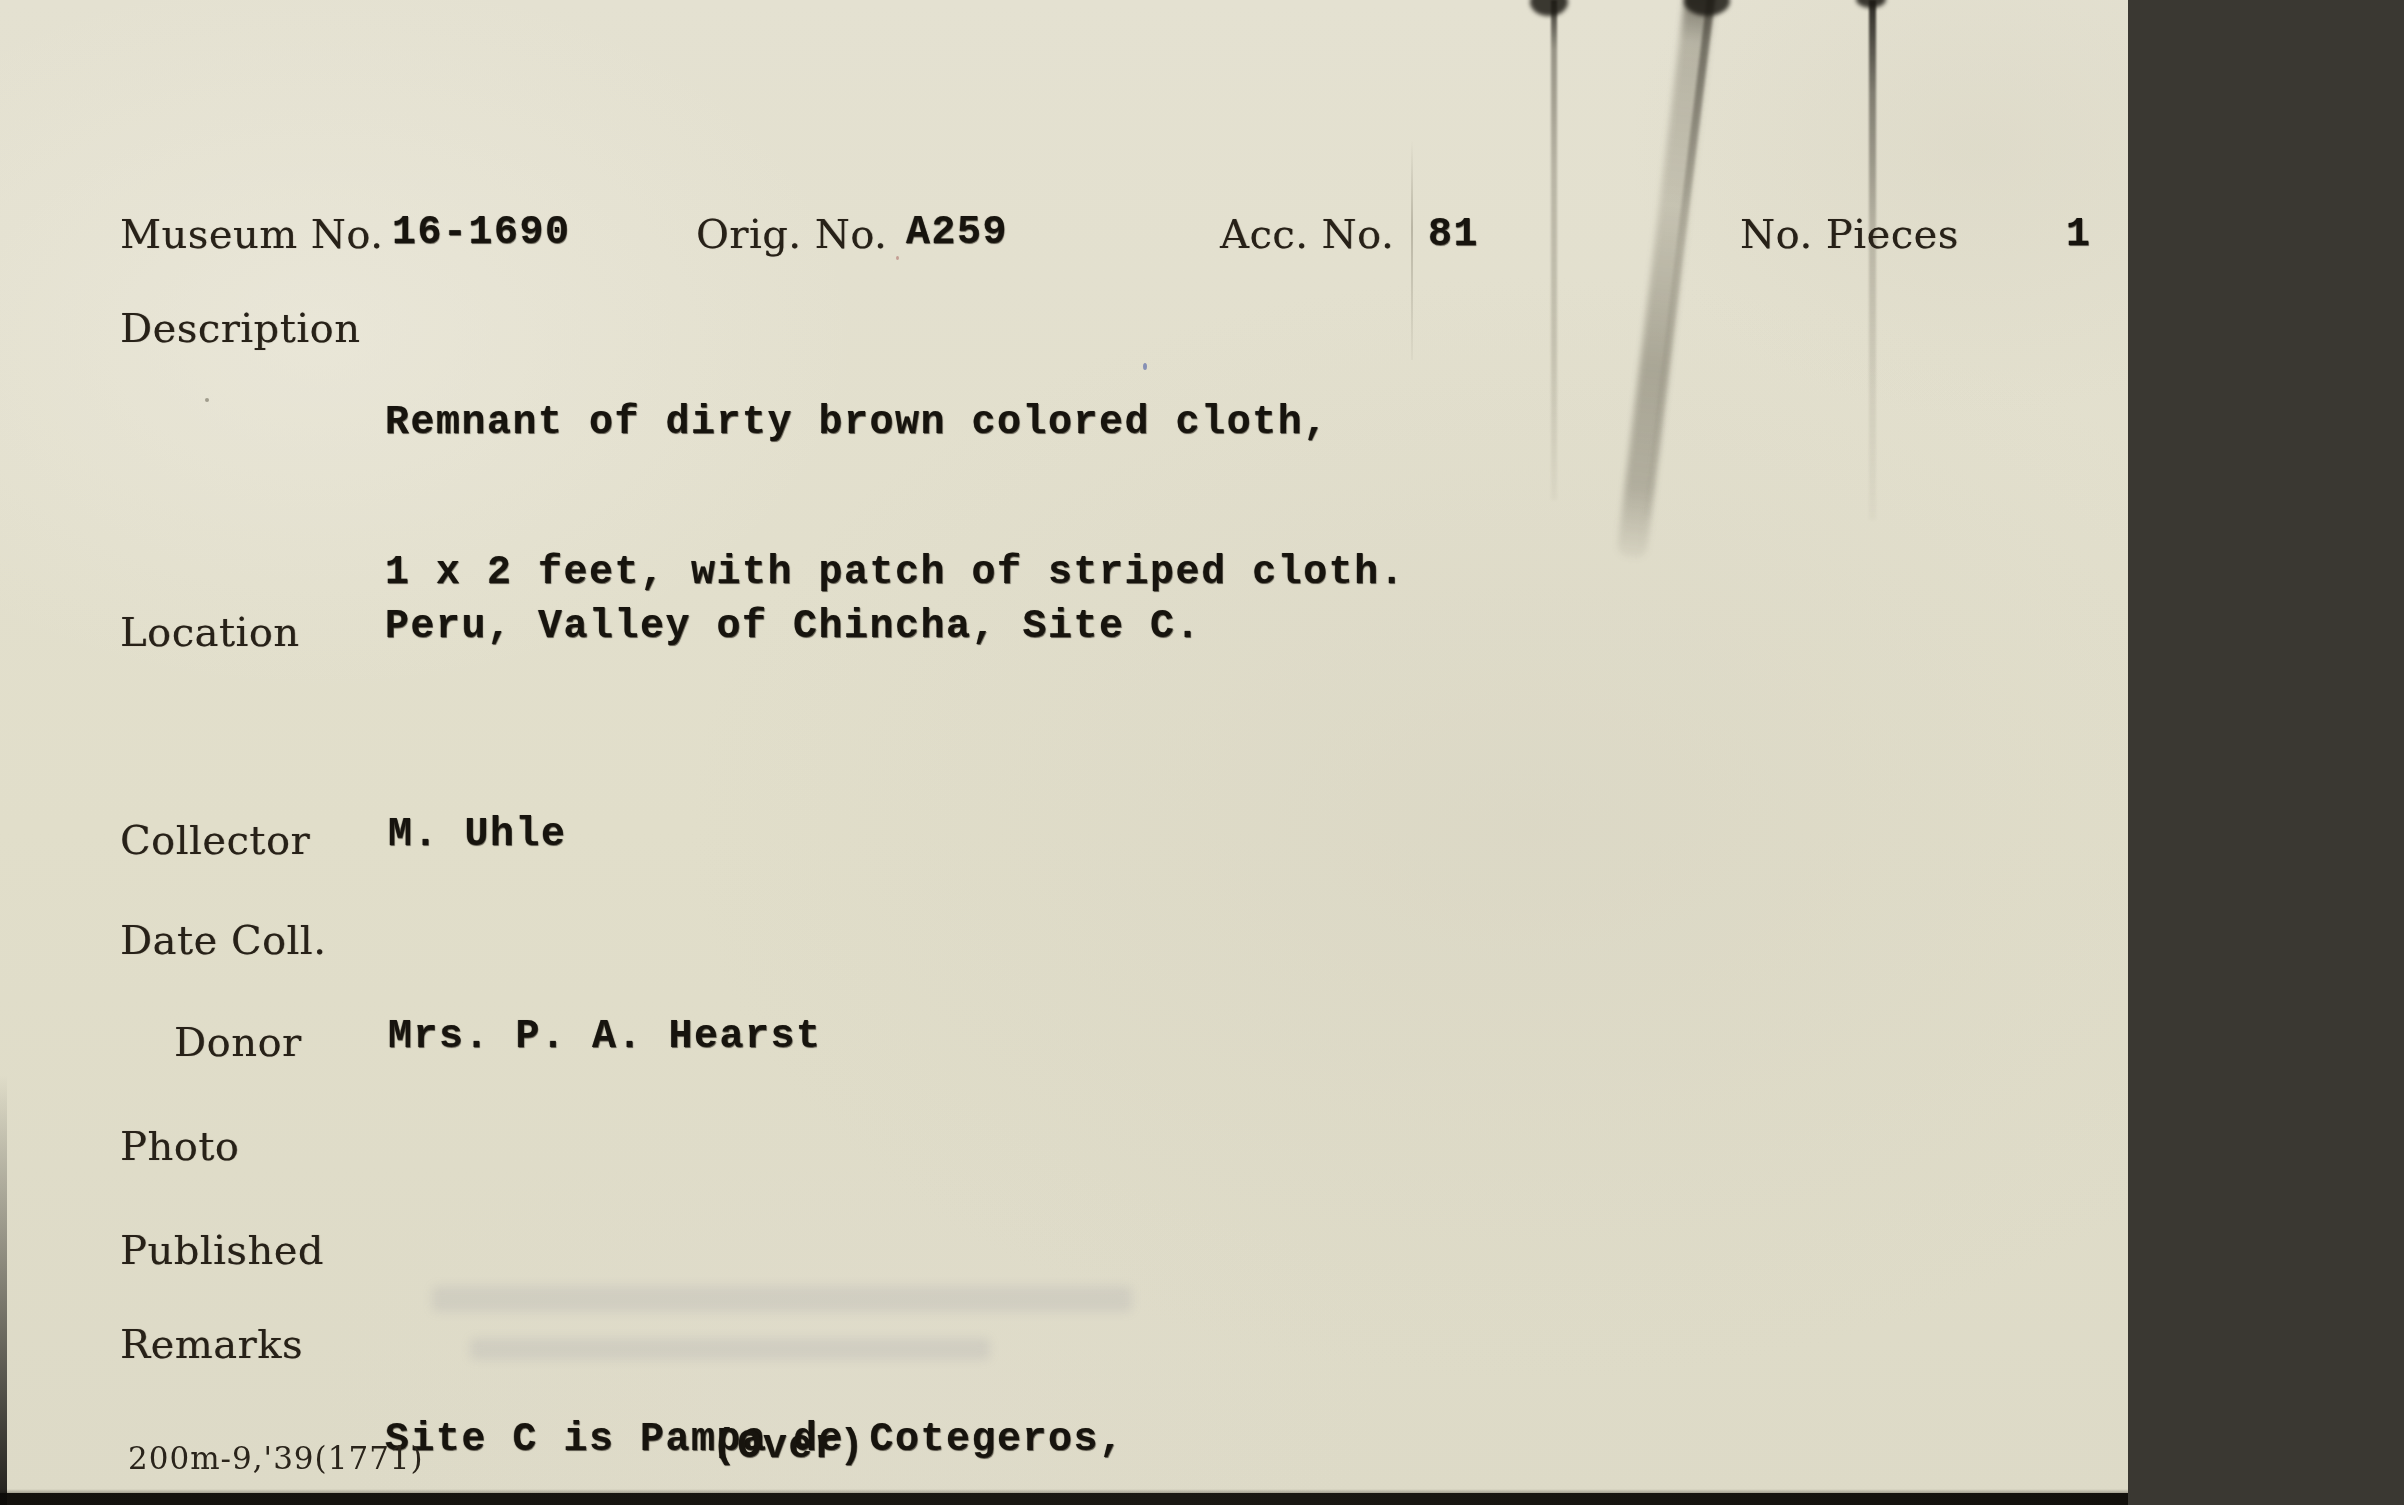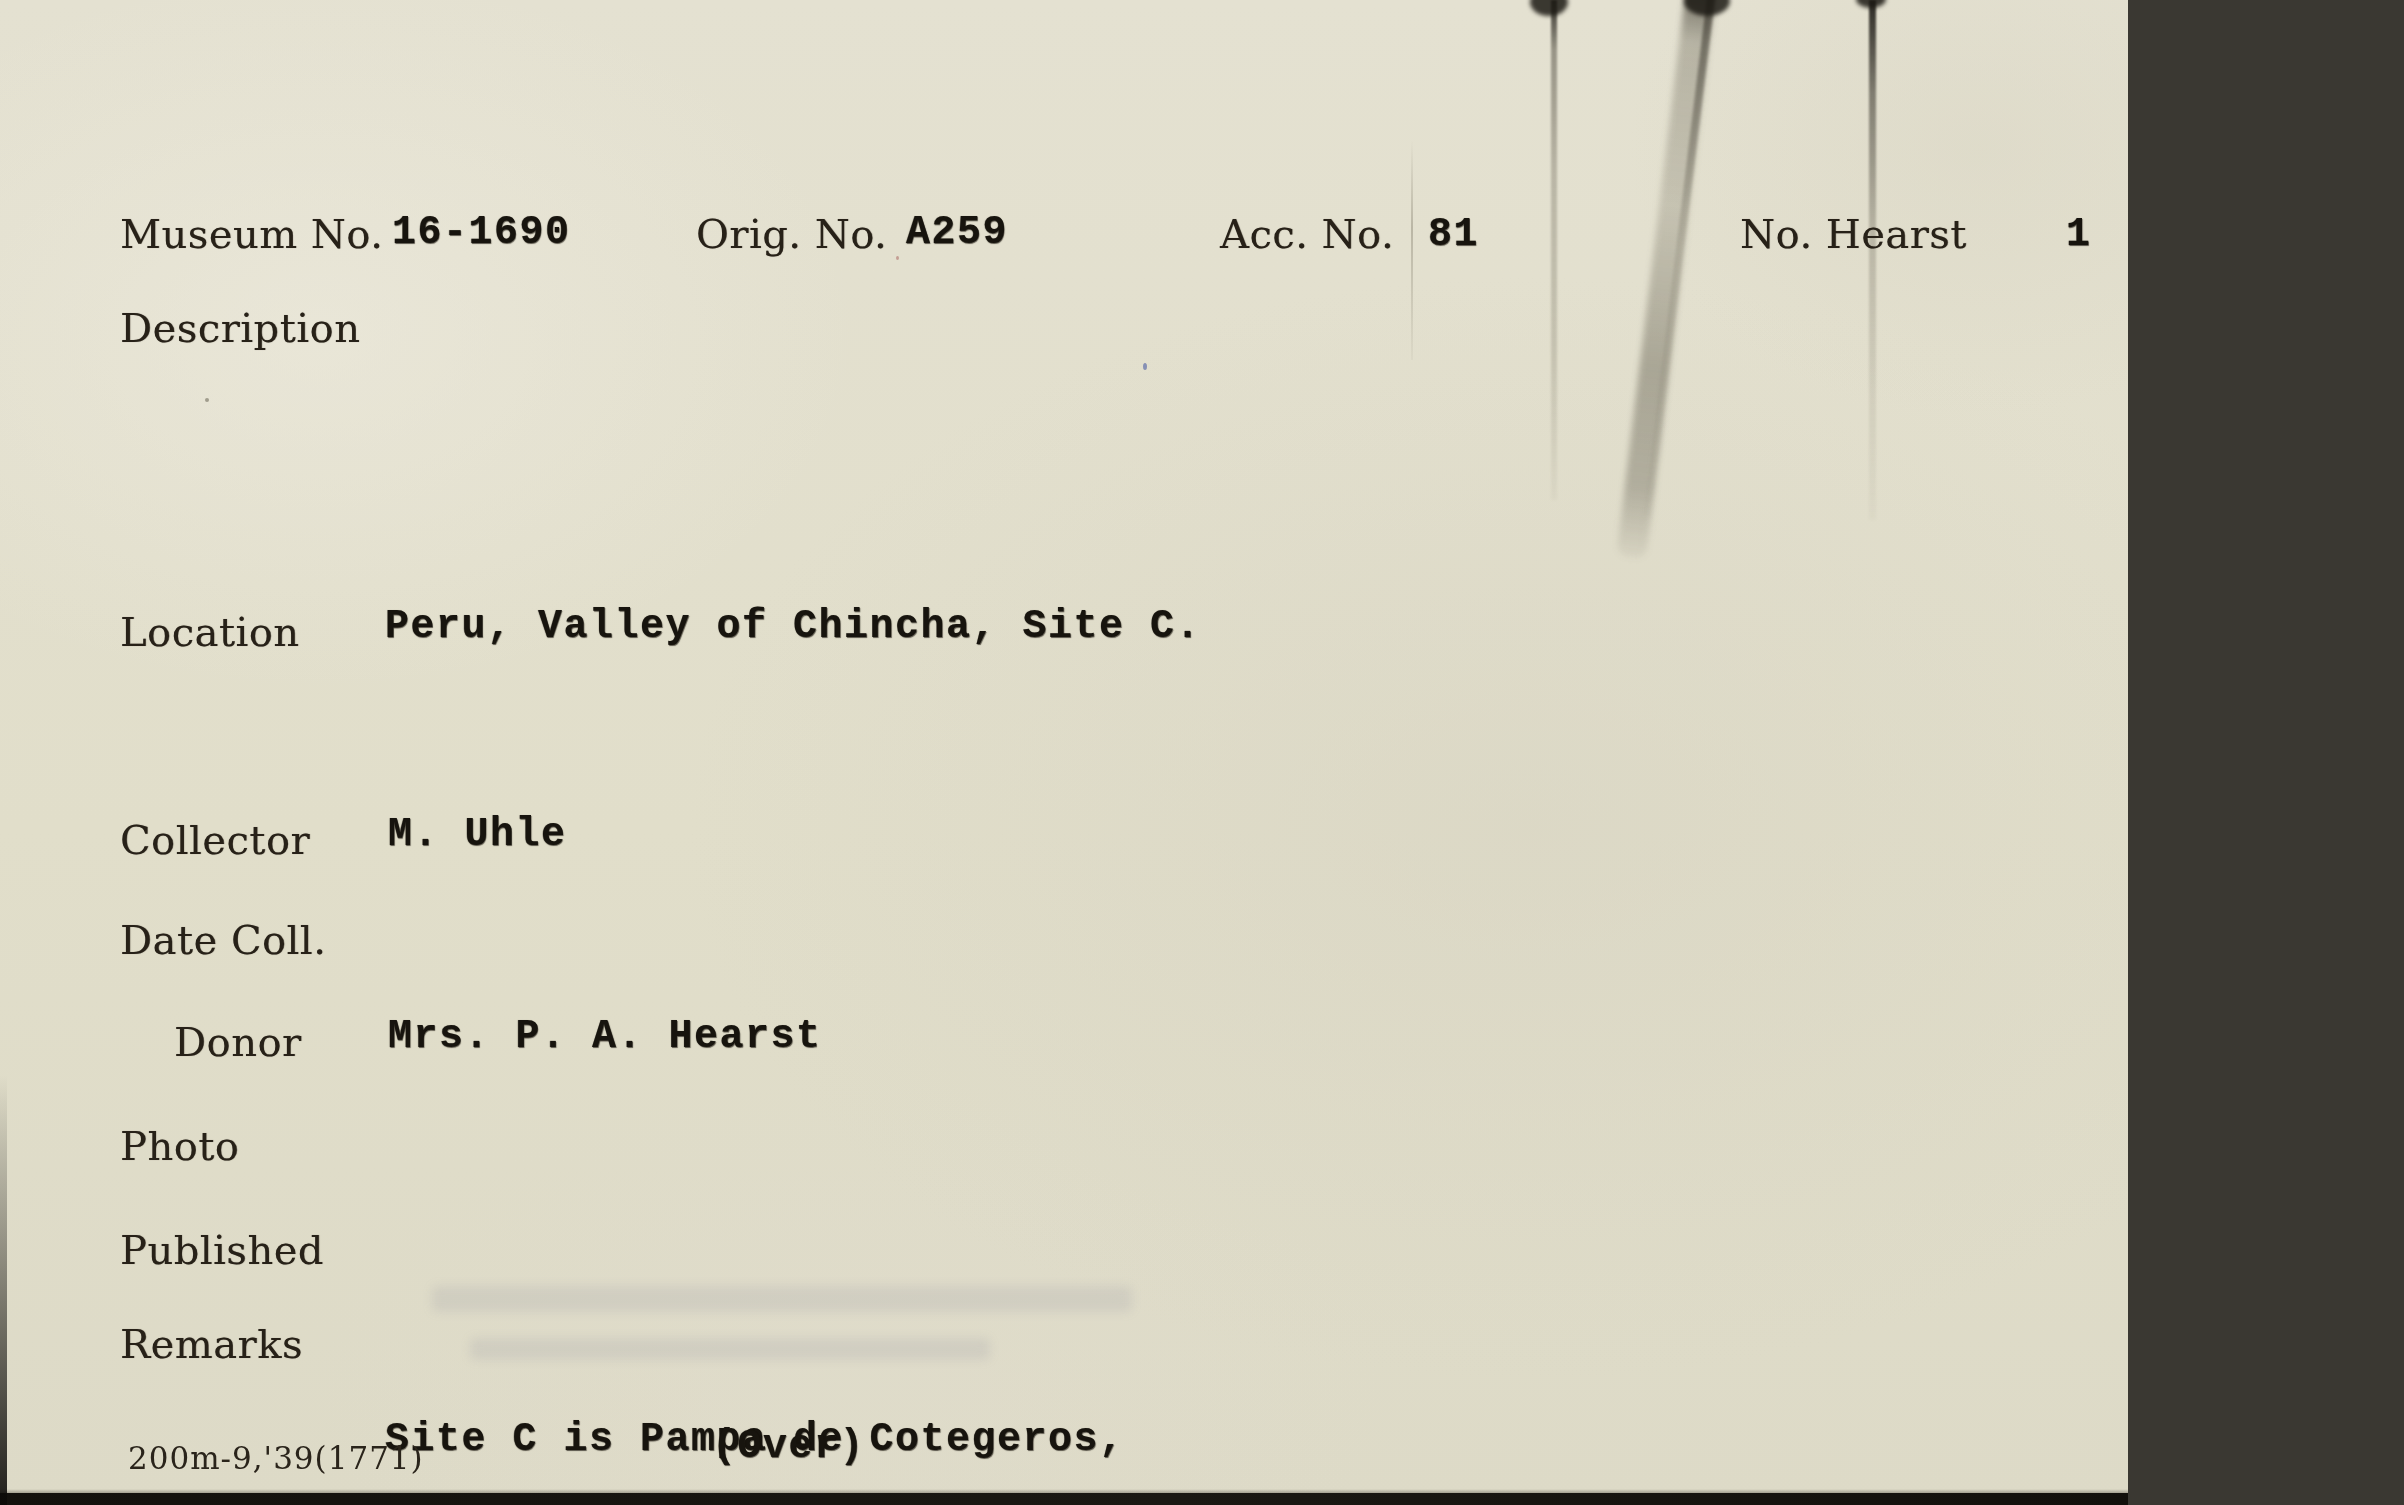--- a/index.html
+++ b/index.html
@@ -162,24 +162,28 @@
 
   <div class="lbl" style="left:120px; top:212px;">Museum No.</div>
   <div class="tw" style="left:392px; top:208px;">16-1690</div>
 
   <div class="lbl" style="left:696px; top:212px;">Orig. No.</div>
   <div class="tw" style="left:906px; top:208px;">A259</div>
 
   <div class="lbl" style="left:1220px; top:212px;">Acc. No.</div>
   <div class="tw" style="left:1428px; top:210px;">81</div>
 
-  <div class="lbl" style="left:1740px; top:212px;">No. Hearst</div>
+  <div class="lbl" style="left:1740px; top:212px;">No. Pieces</div>
   <div class="tw" style="left:2066px; top:210px;">1</div>
 
   <div class="lbl" style="left:120px; top:306px;">Description</div>
+  <div class="tw" style="left:385px; top:298px;">
+    <span class="line">Remnant of dirty brown colored cloth,</span>
+    <span class="line">1 x 2 feet, with patch of striped cloth.</span>
+  </div>
 
   <div class="lbl" style="left:120px; top:610px;">Location</div>
   <div class="tw" style="left:385px; top:602px;">Peru, Valley of Chincha, Site C.</div>
 
   <div class="lbl" style="left:120px; top:818px;">Collector</div>
   <div class="tw" style="left:388px; top:810px;">M. Uhle</div>
 
   <div class="lbl" style="left:120px; top:918px;">Date Coll.</div>
 
   <div class="lbl" style="left:128px; top:1020px;margin-left:46px;">Donor</div>

